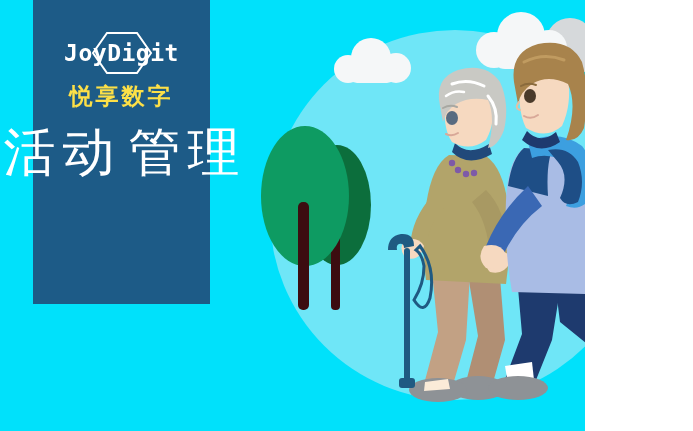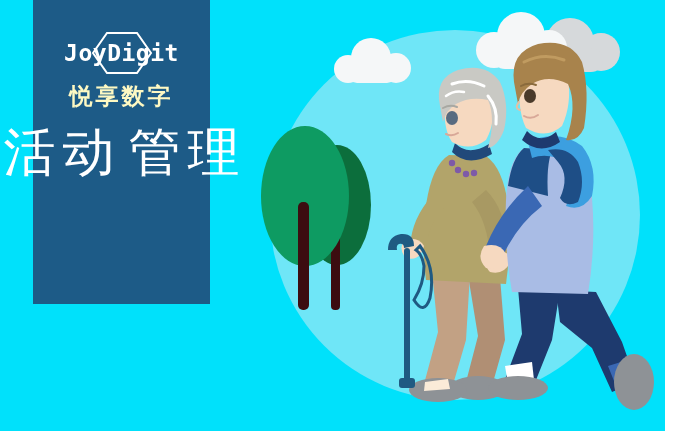--- a/index.html
+++ b/index.html
@@ -5,21 +5,21 @@
   html, body {
     margin: 0;
     padding: 0;
     background: #ffffff;
   }
   body {
     font-family: "Liberation Sans", sans-serif;
   }
   .stage {
     position: relative;
-    width: 665px;
+    width: 585px;
     height: 431px;
     overflow: hidden;
     background: #00E1FB;
   }
   .illustration {
     position: absolute;
     inset: 0;
     width: 693px;
     height: 431px;
   }
@@ -63,21 +63,21 @@
     color: #ffffff;
     font-family: "DejaVu Sans Mono", monospace;
     font-size: 23px;
     font-weight: bold;
     letter-spacing: 0.5px;
     line-height: 1;
     white-space: nowrap;
   }
   .logo-cn {
     margin-top: 9px;
-    color: #fef9c3;
+    color: #fde047;
     font-size: 23px;
     font-weight: bold;
     letter-spacing: 3px;
     line-height: 1;
     white-space: nowrap;
   }
   .title-block {
     margin-top: 15px;
     display: flex;
     flex-direction: row;

